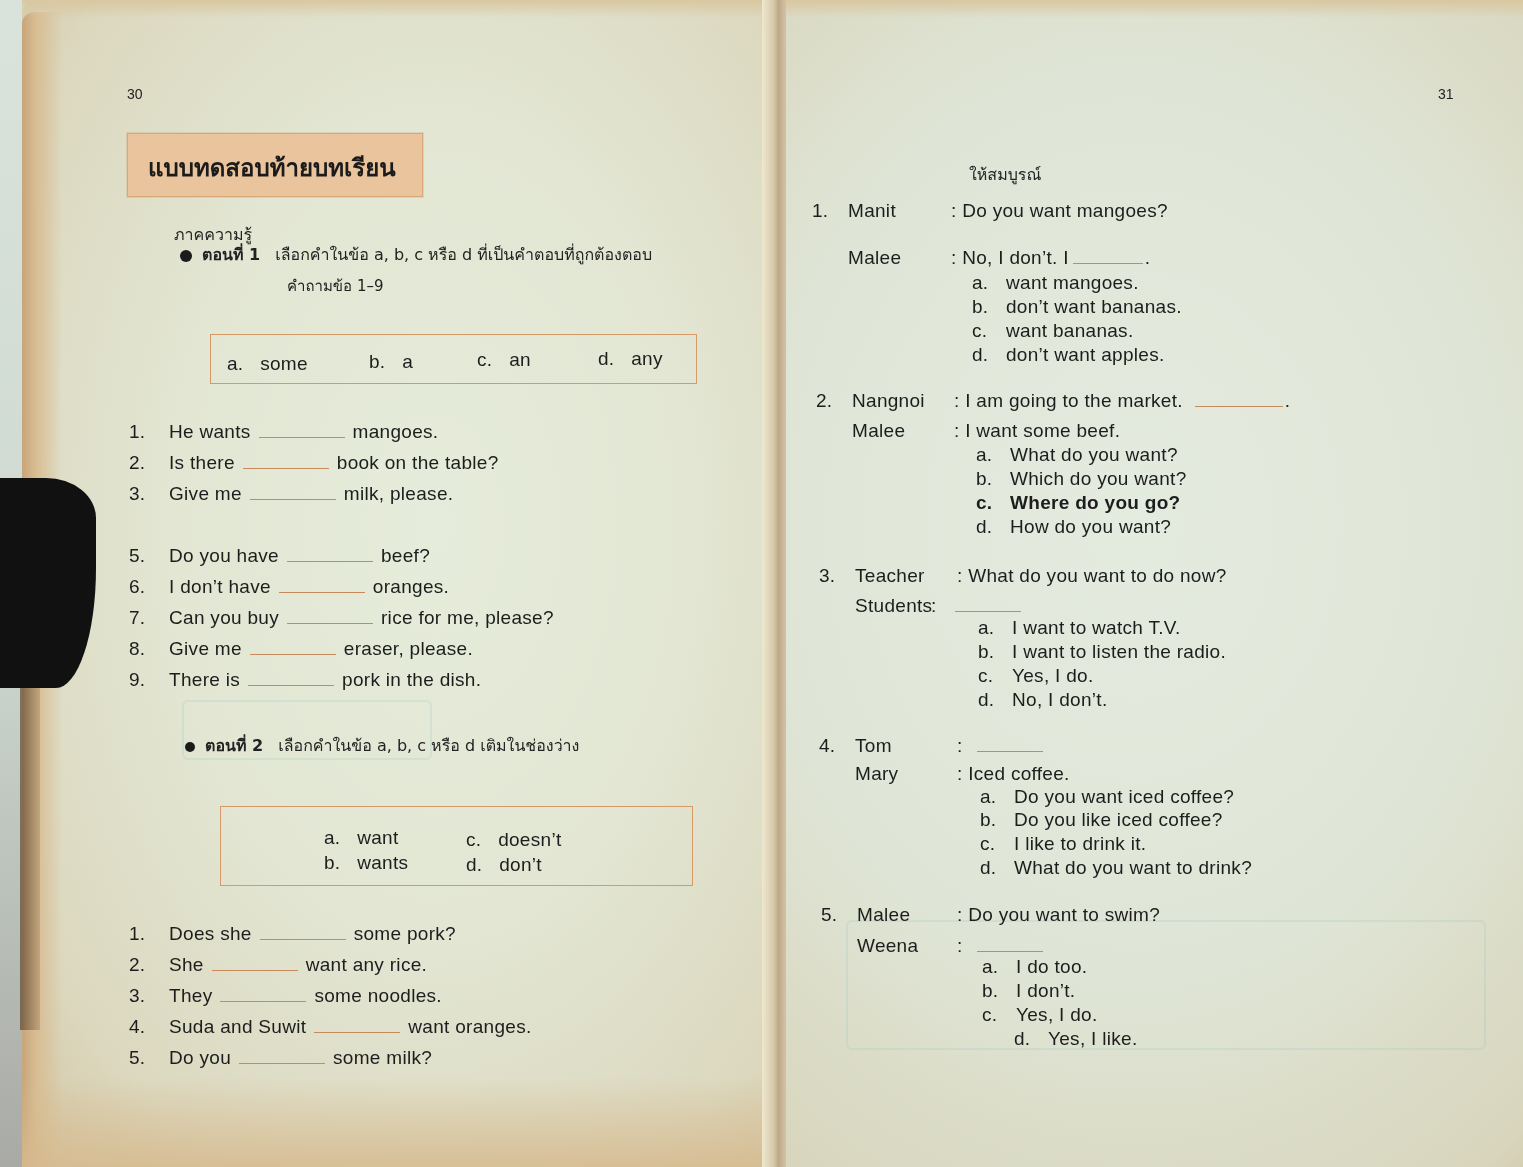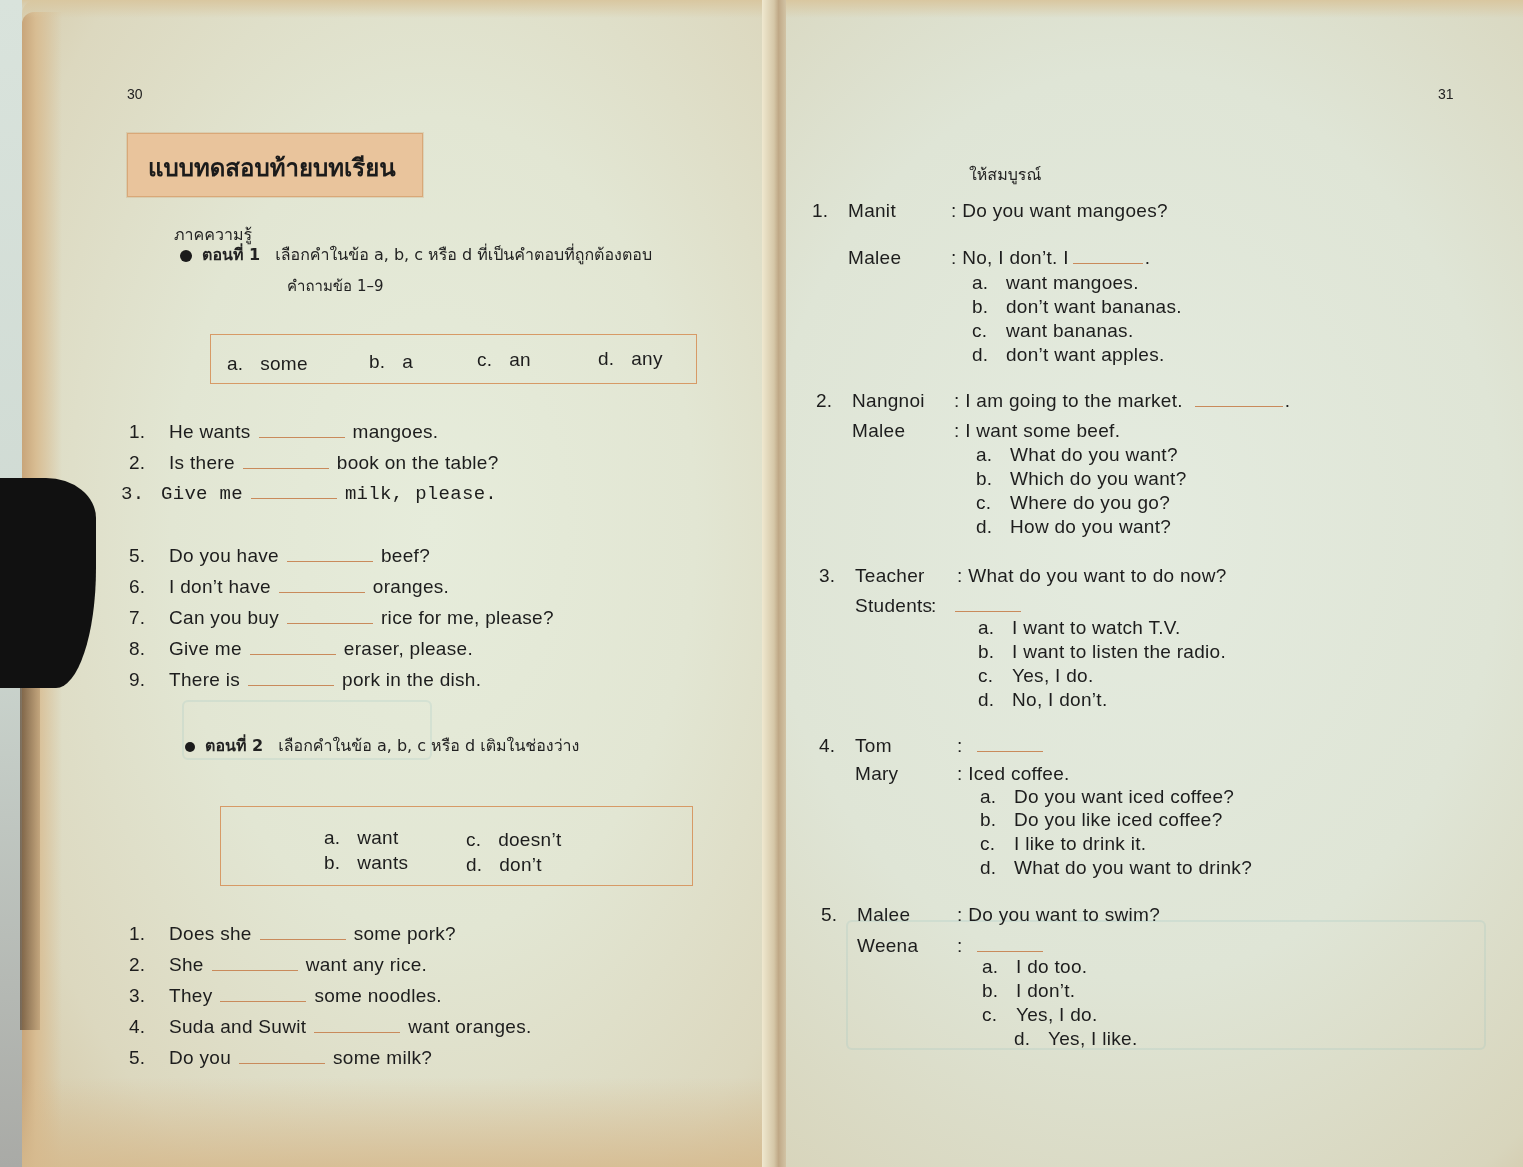--- a/index.html
+++ b/index.html
@@ -126,21 +126,21 @@
 
     <div class="opt-box" style="left:188px; top:334px; width:487px; height:50px;">
       <span class="abs en" style="left:16px; top:18px;"><span>a.</span>&nbsp;&nbsp;&nbsp;<span>some</span></span>
       <span class="abs en" style="left:158px; top:16px;"><span>b.</span>&nbsp;&nbsp;&nbsp;<span>a</span></span>
       <span class="abs en" style="left:266px; top:14px;"><span>c.</span>&nbsp;&nbsp;&nbsp;<span>an</span></span>
       <span class="abs en" style="left:387px; top:13px;"><span>d.</span>&nbsp;&nbsp;&nbsp;<span>any</span></span>
     </div>
 
     <div class="row en" style="left:107px; top:421px;"><span class="num">1.</span><span>He wants</span><span class="blank"></span><span>mangoes.</span></div>
     <div class="row en" style="left:107px; top:452px;"><span class="num">2.</span><span>Is there</span><span class="blank"></span><span>book on the table?</span></div>
-    <div class="row en" style="left:99px; top:483px;font-family:Liberation Mono, monospace;"><span class="num">3.</span><span>Give me</span><span class="blank"></span><span>milk, please.</span></div>
+    <div class="row en" style="left:107px; top:483px;"><span class="num">3.</span><span>Give me</span><span class="blank"></span><span>milk, please.</span></div>
     <div class="row en" style="left:107px; top:545px;"><span class="num">5.</span><span>Do you have</span><span class="blank"></span><span>beef?</span></div>
     <div class="row en" style="left:107px; top:576px;"><span class="num">6.</span><span>I don’t have</span><span class="blank"></span><span>oranges.</span></div>
     <div class="row en" style="left:107px; top:607px;"><span class="num">7.</span><span>Can you buy</span><span class="blank"></span><span>rice for me, please?</span></div>
     <div class="row en" style="left:107px; top:638px;"><span class="num">8.</span><span>Give me</span><span class="blank"></span><span>eraser, please.</span></div>
     <div class="row en" style="left:107px; top:669px;"><span class="num">9.</span><span>There is</span><span class="blank"></span><span>pork in the dish.</span></div>
 
     <div class="abs thai" style="left:163px; top:733px;">
       <span class="bullet" style="width:10px;height:10px;"></span><span class="thai-bold">ตอนที่ 2</span>
       <span style="margin-left:10px;">เลือกคำในข้อ a, b, c  หรือ d เติมในช่องว่าง</span>
     </div>
@@ -177,21 +177,21 @@
       <div class="choice en" style="left:186px; top:296px;"><span class="lt">b.</span><span>don’t want bananas.</span></div>
       <div class="choice en" style="left:186px; top:320px;"><span class="lt">c.</span><span>want bananas.</span></div>
       <div class="choice en" style="left:186px; top:344px;"><span class="lt">d.</span><span>don’t want apples.</span></div>
     </div>
 
     <div>
       <div class="row en" style="left:30px; top:390px;"><span class="num" style="width:36px;">2.</span><span class="sp-name" style="width:102px;">Nangnoi</span><span>:</span>&nbsp;<span>I am going to the market.</span><span class="blank" style="width:88px;margin:0 2px 0 12px;"></span><span>.</span></div>
       <div class="row en" style="left:66px; top:420px;"><span class="sp-name" style="width:102px;">Malee</span><span>:</span>&nbsp;<span>I want some beef.</span></div>
       <div class="choice en" style="left:190px; top:444px;"><span class="lt">a.</span><span>What do you want?</span></div>
       <div class="choice en" style="left:190px; top:468px;"><span class="lt">b.</span><span>Which do you want?</span></div>
-      <div class="choice en" style="left:190px; top:492px;"><span class="lt">c.</span><span>Where do you go?</span></div>
+      <div class="choice en" style="left:190px; top:492px;font-weight:bold;"><span class="lt">c.</span><span>Where do you go?</span></div>
       <div class="choice en" style="left:190px; top:516px;"><span class="lt">d.</span><span>How do you want?</span></div>
     </div>
 
     <div>
       <div class="row en" style="left:33px; top:565px;"><span class="num" style="width:36px;">3.</span><span class="sp-name" style="width:102px;">Teacher</span><span>:</span>&nbsp;<span>What do you want to do now?</span></div>
       <div class="row en" style="left:69px; top:595px;"><span class="sp-name" style="width:76px;">Students</span><span>:</span><span class="blank" style="width:66px;margin:0 0 0 18px;"></span></div>
       <div class="choice en" style="left:192px; top:617px;"><span class="lt">a.</span><span>I want to watch T.V.</span></div>
       <div class="choice en" style="left:192px; top:641px;"><span class="lt">b.</span><span>I want to listen the radio.</span></div>
       <div class="choice en" style="left:192px; top:665px;"><span class="lt">c.</span><span>Yes, I do.</span></div>
       <div class="choice en" style="left:192px; top:689px;"><span class="lt">d.</span><span>No, I don’t.</span></div>

